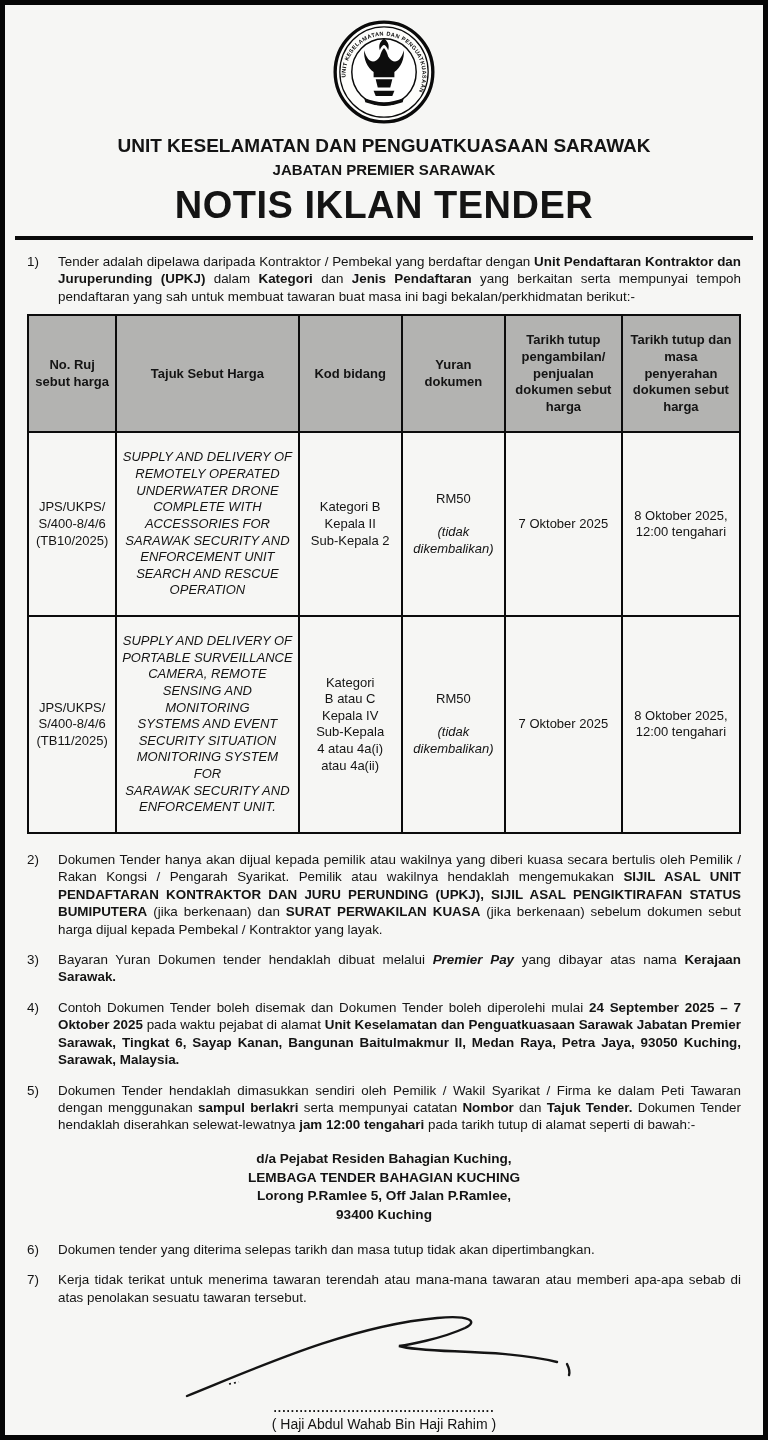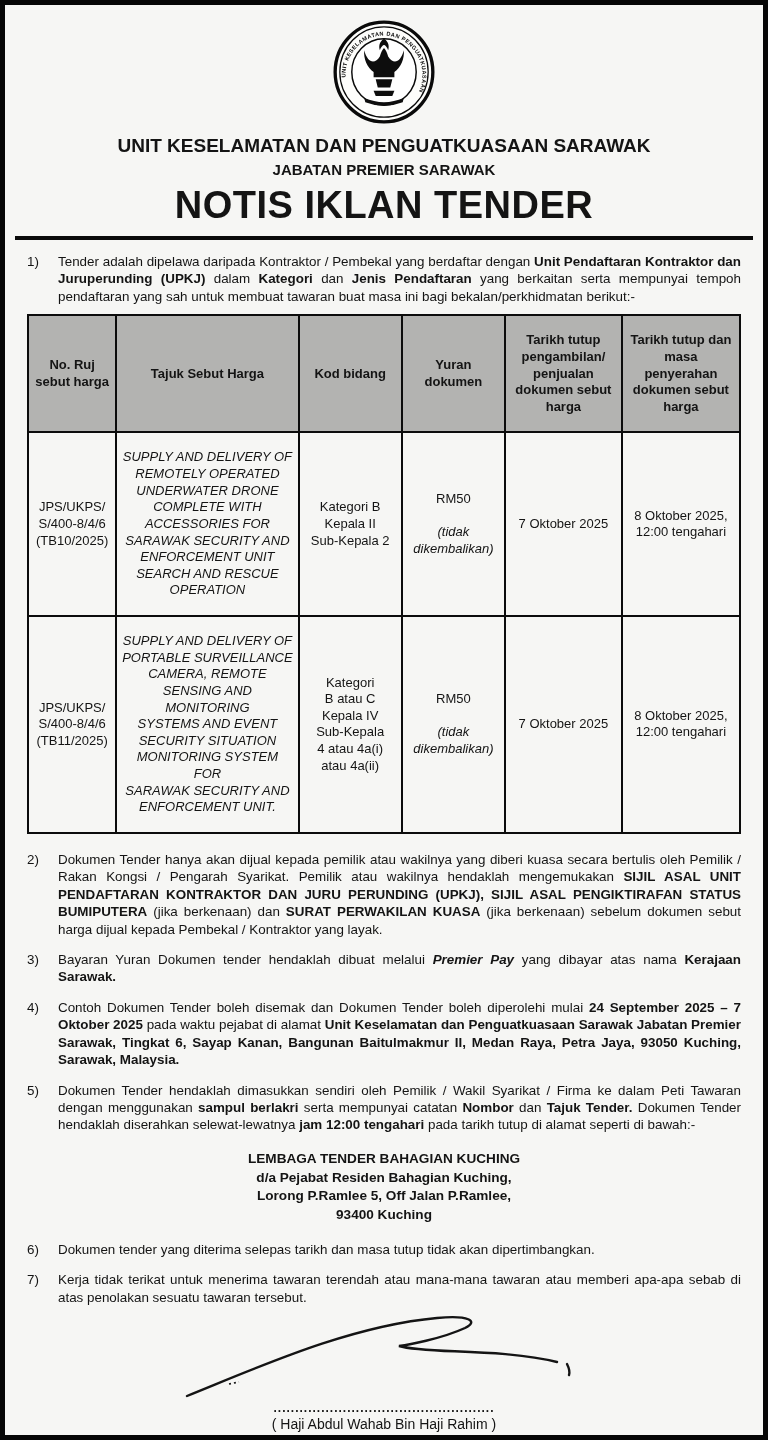--- a/index.html
+++ b/index.html
@@ -195,22 +195,22 @@
       <span class="num">4)</span>
       <span class="ptext"><span>Contoh Dokumen Tender boleh disemak dan Dokumen Tender boleh diperolehi mulai </span><span style="font-weight: bold;">24 September 2025 – 7 Oktober 2025</span><span> pada waktu pejabat di alamat </span><span style="font-weight: bold;">Unit Keselamatan dan Penguatkuasaan Sarawak Jabatan Premier Sarawak, Tingkat 6, Sayap Kanan, Bangunan Baitulmakmur II, Medan Raya, Petra Jaya, 93050 Kuching, Sarawak, Malaysia.</span></span>
     </div>
 
     <div class="para">
       <span class="num">5)</span>
       <span class="ptext"><span>Dokumen Tender hendaklah dimasukkan sendiri oleh Pemilik / Wakil Syarikat / Firma ke dalam Peti Tawaran dengan menggunakan </span><span style="font-weight: bold;">sampul berlakri</span><span> serta mempunyai catatan </span><span style="font-weight: bold;">Nombor</span><span> dan </span><span style="font-weight: bold;">Tajuk Tender.</span><span> Dokumen Tender hendaklah diserahkan selewat-lewatnya </span><span style="font-weight: bold;">jam 12:00 tengahari</span><span> pada tarikh tutup di alamat seperti di bawah:-</span></span>
     </div>
 
     <div class="address">
+      <div>d/a Pejabat Residen Bahagian Kuching,</div>
       <div>LEMBAGA TENDER BAHAGIAN KUCHING</div>
-      <div>d/a Pejabat Residen Bahagian Kuching,</div>
       <div>Lorong P.Ramlee 5, Off Jalan P.Ramlee,</div>
       <div>93400 Kuching</div>
     </div>
 
     <div class="para" style="margin-top:16px">
       <span class="num">6)</span>
       <span class="ptext"><span>Dokumen tender yang diterima selepas tarikh dan masa tutup tidak akan dipertimbangkan.</span></span>
     </div>
 
     <div class="para">

